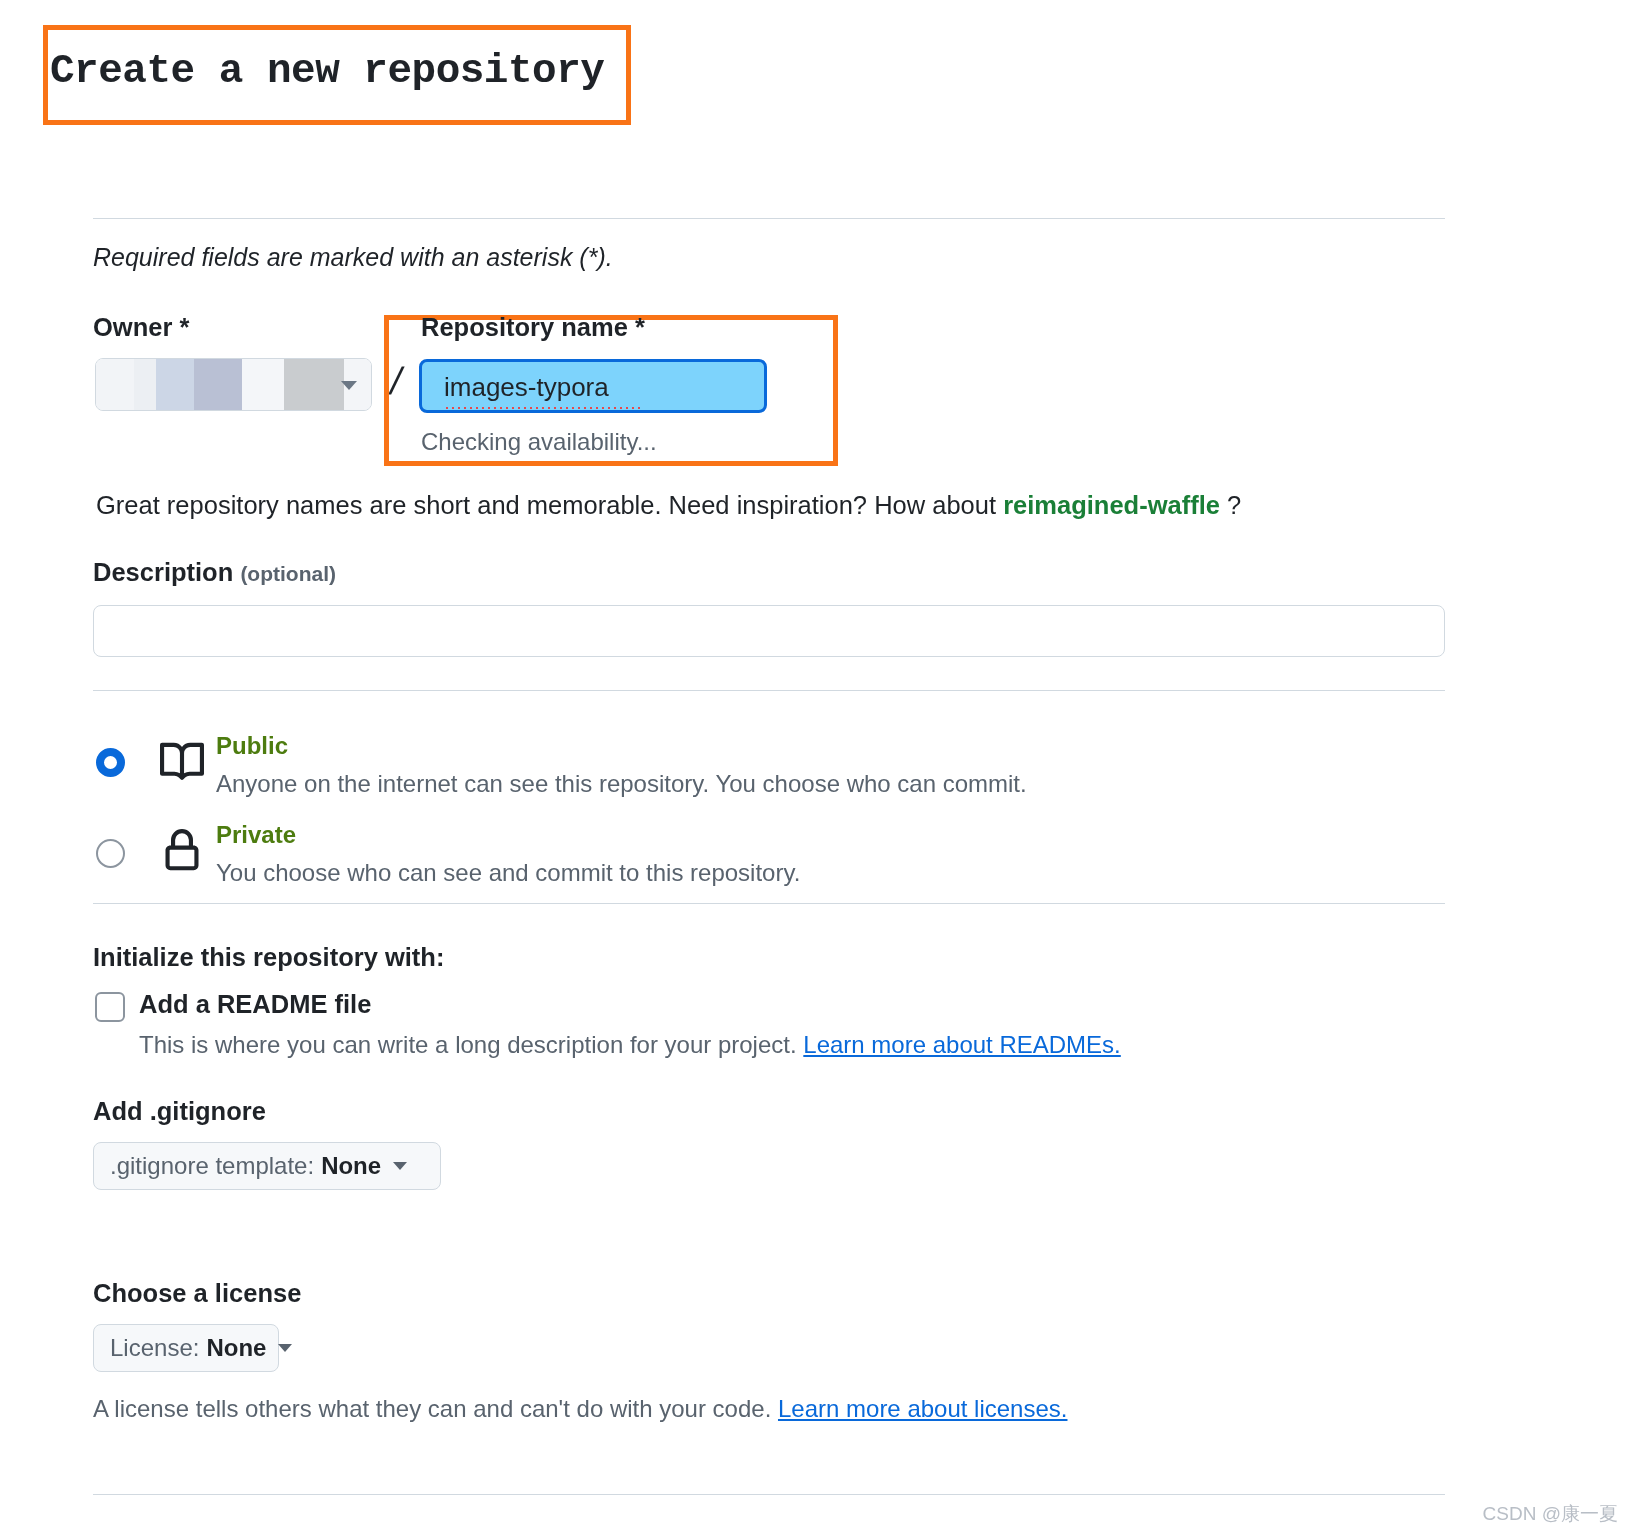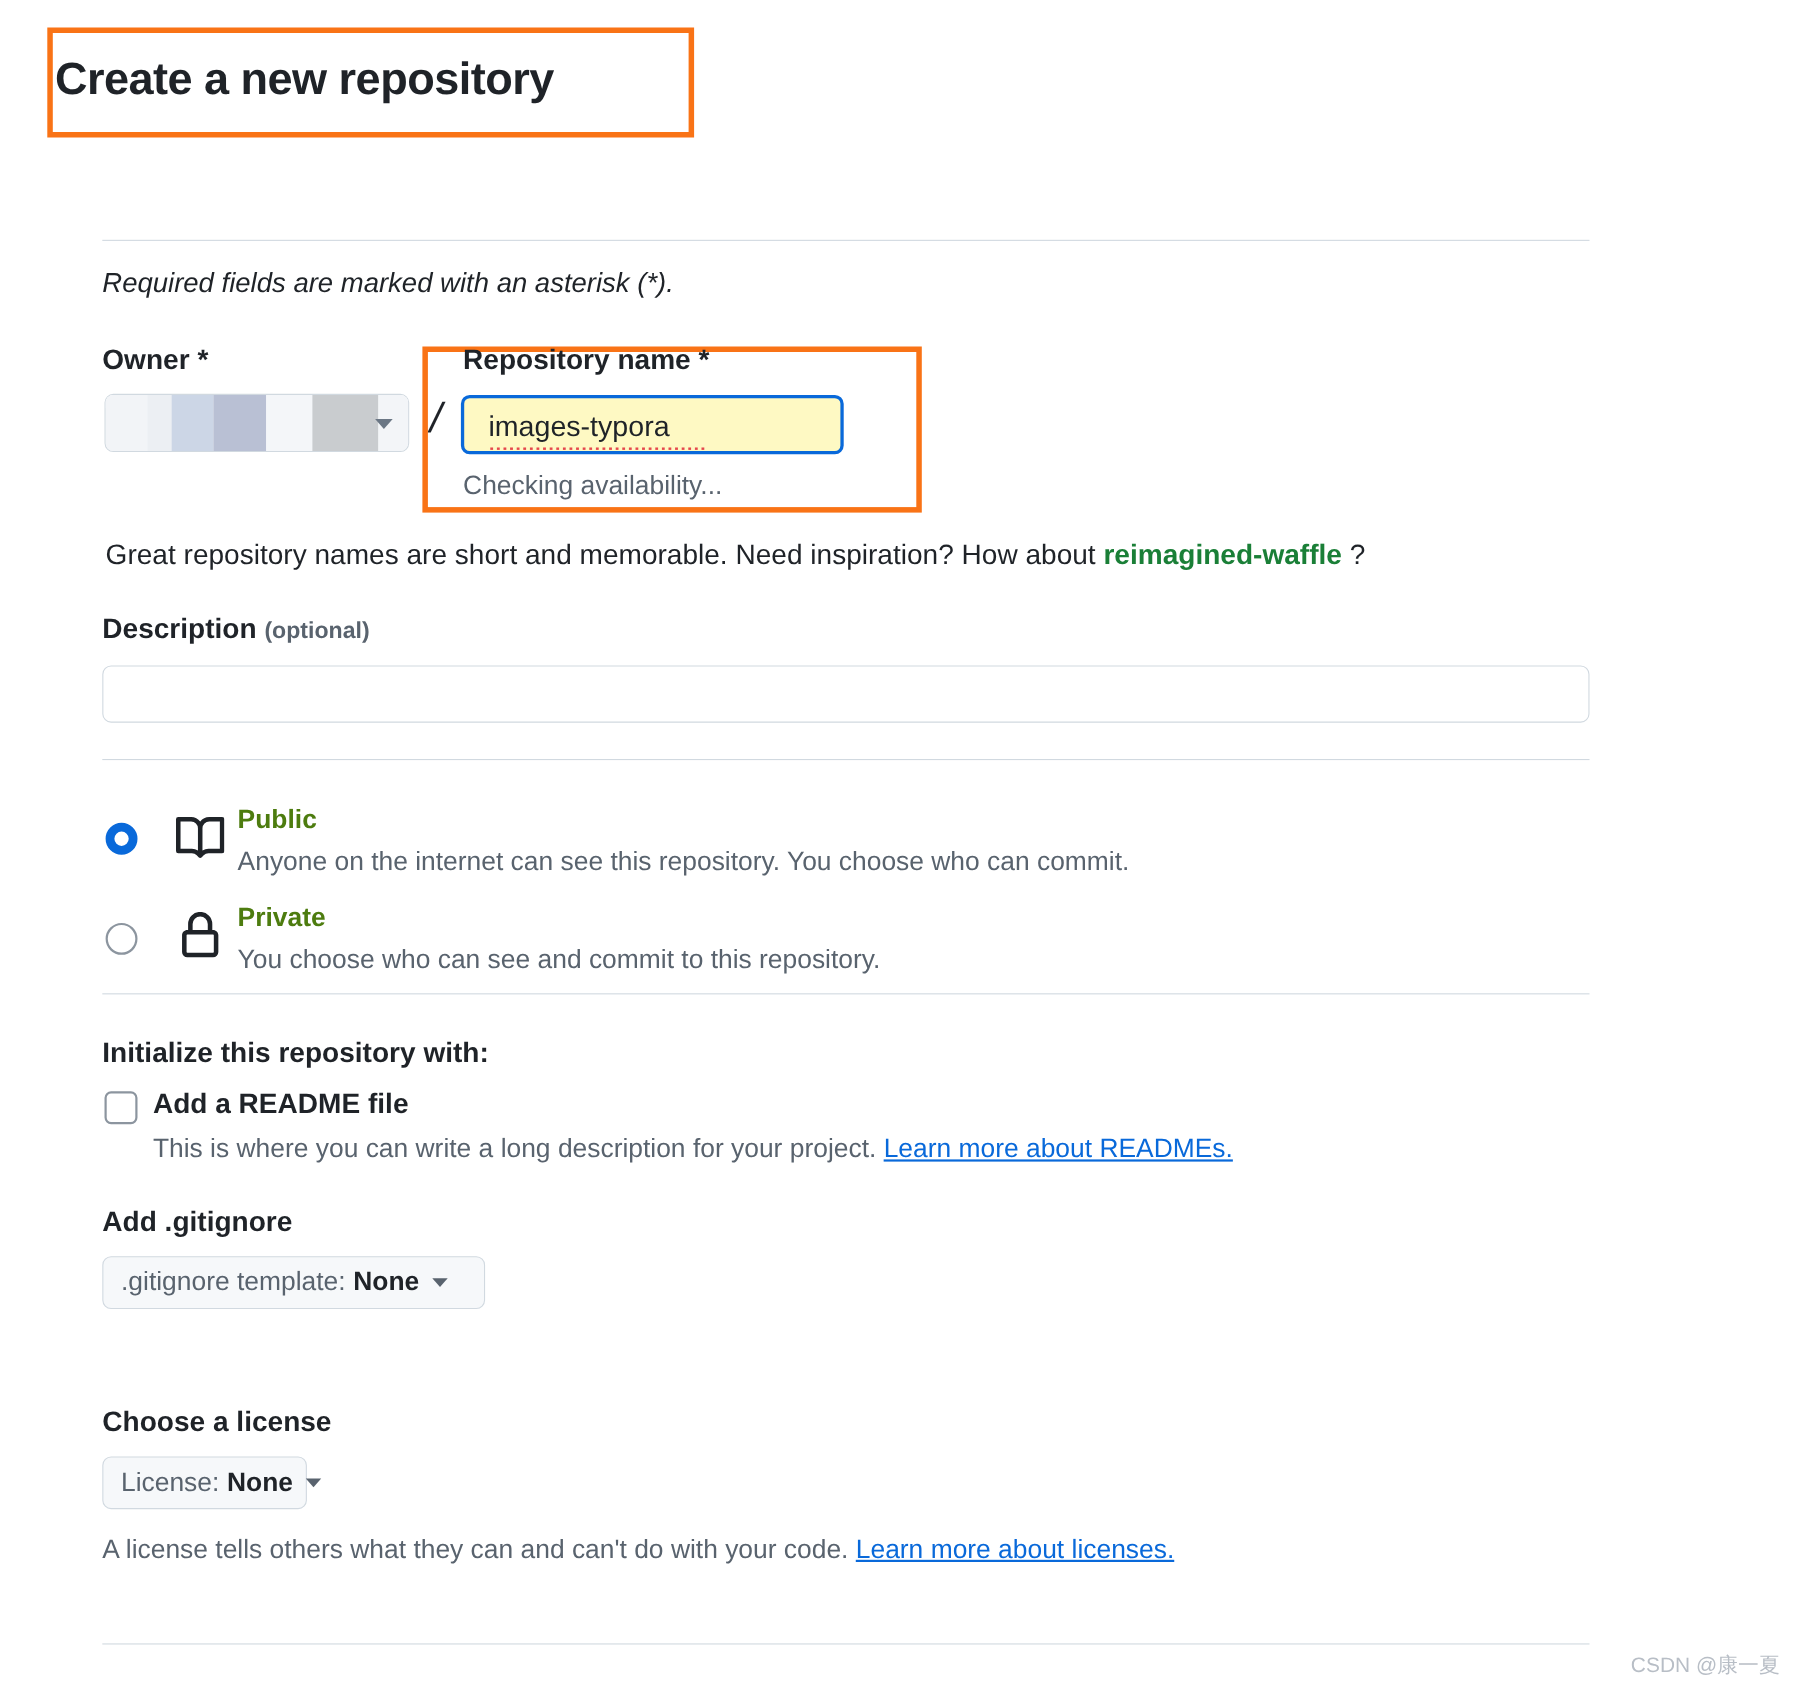--- a/index.html
+++ b/index.html
@@ -36,20 +36,21 @@
   .page-title {
     position: absolute;
     left: 50px;
     top: 24px;
     font-size: 41px;
     font-weight: 700;
     letter-spacing: -0.5px;
     color: #1f2328;
     line-height: 1;
     white-space: nowrap;
+    font-family: Liberation Mono, monospace;
   }
 
   
   .intro {
     position: absolute;
     left: 93px;
     top: 128px;
     width: 1290px;
     font-size: 25.5px;
     line-height: 40px;
@@ -160,21 +161,21 @@
     white-space: nowrap;
   }
   .repo-input {
     position: absolute;
     left: 419px;
     top: 359px;
     width: 348px;
     height: 54px;
     border: 3px solid #0969da;
     border-radius: 8px;
-    background: #fef9c3;
+    background: #7dd3fc;
   }
   .repo-input-text {
     position: absolute;
     left: 22px;
     top: 10px;
     font-size: 26px;
     color: #1f2328;
     white-space: nowrap;
   }
   .spell-underline {

